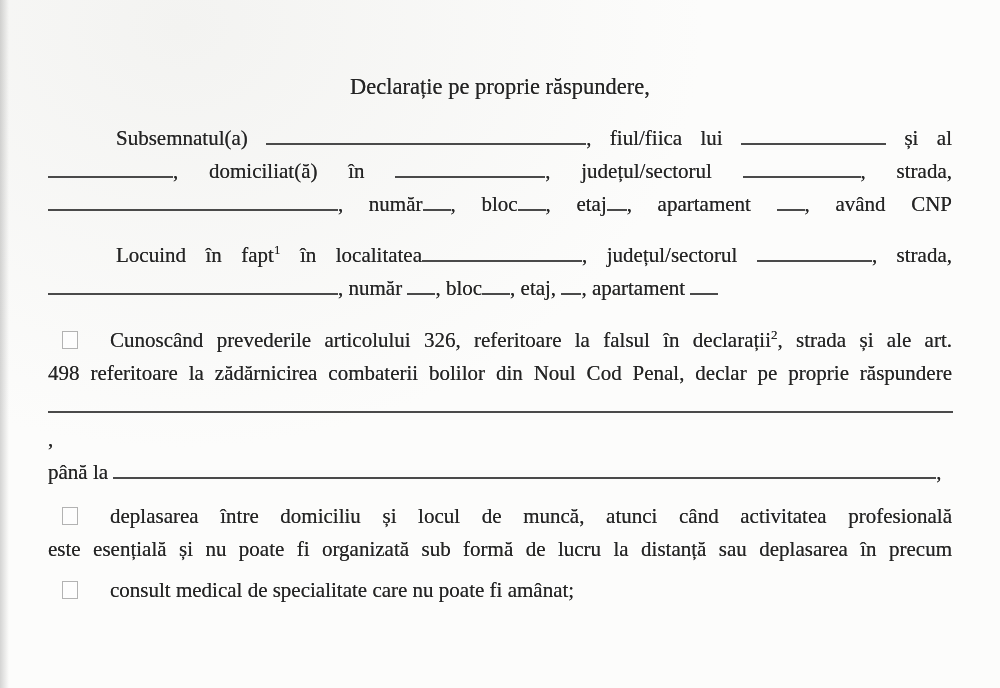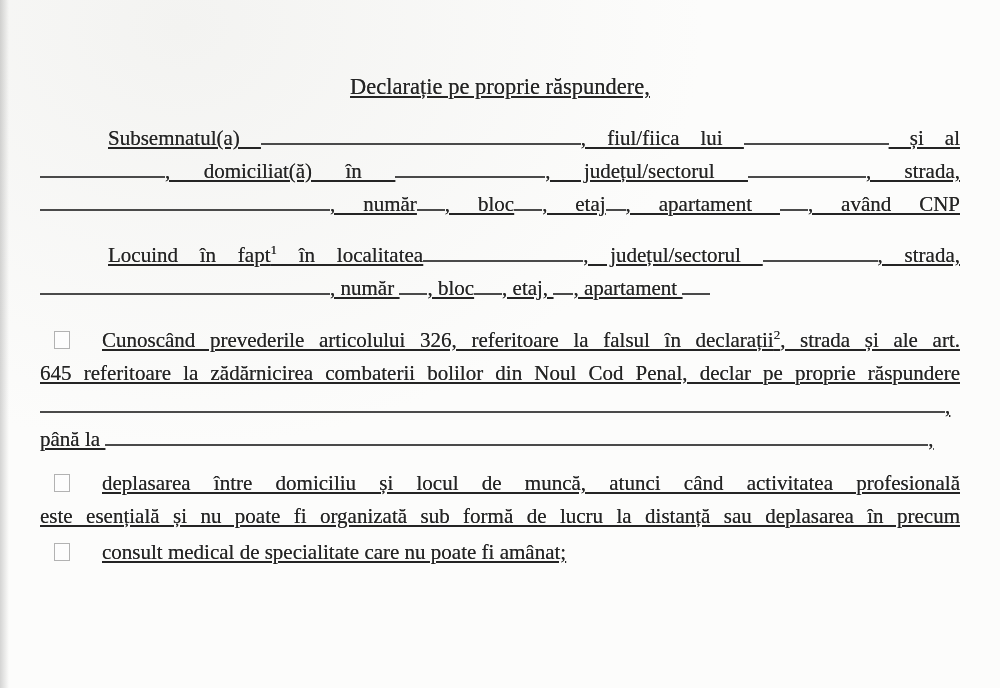--- a/index.html
+++ b/index.html
@@ -10,37 +10,36 @@
     overflow: hidden;
     box-sizing: border-box;
     padding: 70px 40px 0 40px;
     background: #fcfcfb;
     background-image: radial-gradient(ellipse at 18% 4%, #f3f3f1 0%, rgba(253,253,252,0) 45%);
     font-family: "Liberation Serif", "DejaVu Serif", serif;
     font-size: 21px;
     line-height: 33px;
     color: #242424;
     text-shadow: 0 0 0.5px rgba(34,34,34,0.75);
-    text-decoration: underline;
   }
   
   .page::before {
     content: "";
     position: absolute;
     left: 0; top: 0; bottom: 0;
     width: 9px;
     background: linear-gradient(to right, rgba(70,70,70,0.22), rgba(70,70,70,0));
     pointer-events: none;
   }
   .title {
     text-align: center;
     font-size: 22.5px;
     line-height: 33px;
   }
-  .para { margin: 0; }
+  .para { margin: 8px; }
   [data-name="para-subsemnatul"] { margin-top: 19px; }
   [data-name="para-locuind"]     { margin-top: 18px; }
   [data-name="para-cunoscand"]   { margin-top: 19px; }
   [data-name="para-deplasarea"]  { margin-top: 11px; }
   [data-name="para-consult"]     { margin-top: 3px; }
   .line { text-align: justify; }
   .line.just { text-align-last: justify; }
   .blank {
     display: inline-block;
     border-bottom: 2px solid #4a4a4a;
@@ -70,21 +69,21 @@
         <div class="line just" data-name="text-line"><span class="indent" data-name="first-line-indent" style="width: 68px;"></span><span data-name="text-run">Subsemnatul(a) </span><span class="blank" data-name="blank-field" style="width: 320px;"></span><span data-name="text-run">, fiul/fiica lui </span><span class="blank" data-name="blank-field" style="width: 145px;"></span><span data-name="text-run"> și al</span></div>
         <div class="line just" data-name="text-line"><span class="blank" data-name="blank-field" style="width: 125px;"></span><span data-name="text-run">, domiciliat(ă) în </span><span class="blank" data-name="blank-field" style="width: 150px;"></span><span data-name="text-run">, județul/sectorul </span><span class="blank" data-name="blank-field" style="width: 118px;"></span><span data-name="text-run">, strada,</span></div>
         <div class="line just" data-name="text-line"><span class="blank" data-name="blank-field" style="width: 290px;"></span><span data-name="text-run">, număr</span><span class="blank" data-name="blank-field" style="width: 28px;"></span><span data-name="text-run">, bloc</span><span class="blank" data-name="blank-field" style="width: 28px;"></span><span data-name="text-run">, etaj</span><span class="blank" data-name="blank-field" style="width: 20px;"></span><span data-name="text-run">, apartament </span><span class="blank" data-name="blank-field" style="width: 28px;"></span><span data-name="text-run">, având CNP</span></div>
       </div>
       <div class="para" data-name="para-locuind">
         <div class="line just" data-name="text-line"><span class="indent" data-name="first-line-indent" style="width: 68px;"></span><span data-name="text-run">Locuind în fapt</span><sup data-name="footnote-ref">1</sup><span data-name="text-run"> în localitatea</span><span class="blank" data-name="blank-field" style="width: 160px;"></span><span data-name="text-run">, județul/sectorul </span><span class="blank" data-name="blank-field" style="width: 115px;"></span><span data-name="text-run">, strada,</span></div>
         <div class="line" data-name="text-line"><span class="blank" data-name="blank-field" style="width: 290px;"></span><span data-name="text-run">, număr </span><span class="blank" data-name="blank-field" style="width: 28px;"></span><span data-name="text-run">, bloc</span><span class="blank" data-name="blank-field" style="width: 28px;"></span><span data-name="text-run">, etaj, </span><span class="blank" data-name="blank-field" style="width: 20px;"></span><span data-name="text-run">, apartament </span><span class="blank" data-name="blank-field" style="width: 28px;"></span></div>
       </div>
       <div class="para" data-name="para-cunoscand">
         <div class="line just" data-name="text-line"><span class="checkbox" data-name="checkbox"></span><span data-name="text-run">Cunoscând prevederile articolului 326, referitoare la falsul în declarații</span><sup data-name="footnote-ref">2</sup><span data-name="text-run">, strada și ale art.</span></div>
-        <div class="line just" data-name="text-line"><span data-name="text-run">645 referitoare la zădărnicirea combaterii bolilor din Noul Cod Penal, declar pe proprie răspundere</span></div>
+        <div class="line just" data-name="text-line"><span data-name="text-run">498 referitoare la zădărnicirea combaterii bolilor din Noul Cod Penal, declar pe proprie răspundere</span></div>
         <div class="line" data-name="text-line"><span class="blank" data-name="blank-field" style="width: 905px;"></span><span data-name="text-run">,</span></div>
         <div class="line" data-name="text-line"><span data-name="text-run">până la </span><span class="blank" data-name="blank-field" style="width: 823px;"></span><span data-name="text-run">,</span></div>
       </div>
       <div class="para" data-name="para-deplasarea">
         <div class="line just" data-name="text-line"><span class="checkbox" data-name="checkbox"></span><span data-name="text-run">deplasarea între domiciliu și locul de muncă, atunci când activitatea profesională</span></div>
         <div class="line just" data-name="text-line"><span data-name="text-run">este esențială și nu poate fi organizată sub formă de lucru la distanță sau deplasarea în precum</span></div>
       </div>
       <div class="para" data-name="para-consult">
         <div class="line" data-name="text-line"><span class="checkbox" data-name="checkbox"></span><span data-name="text-run">consult medical de specialitate care nu poate fi amânat;</span></div>
       </div>

